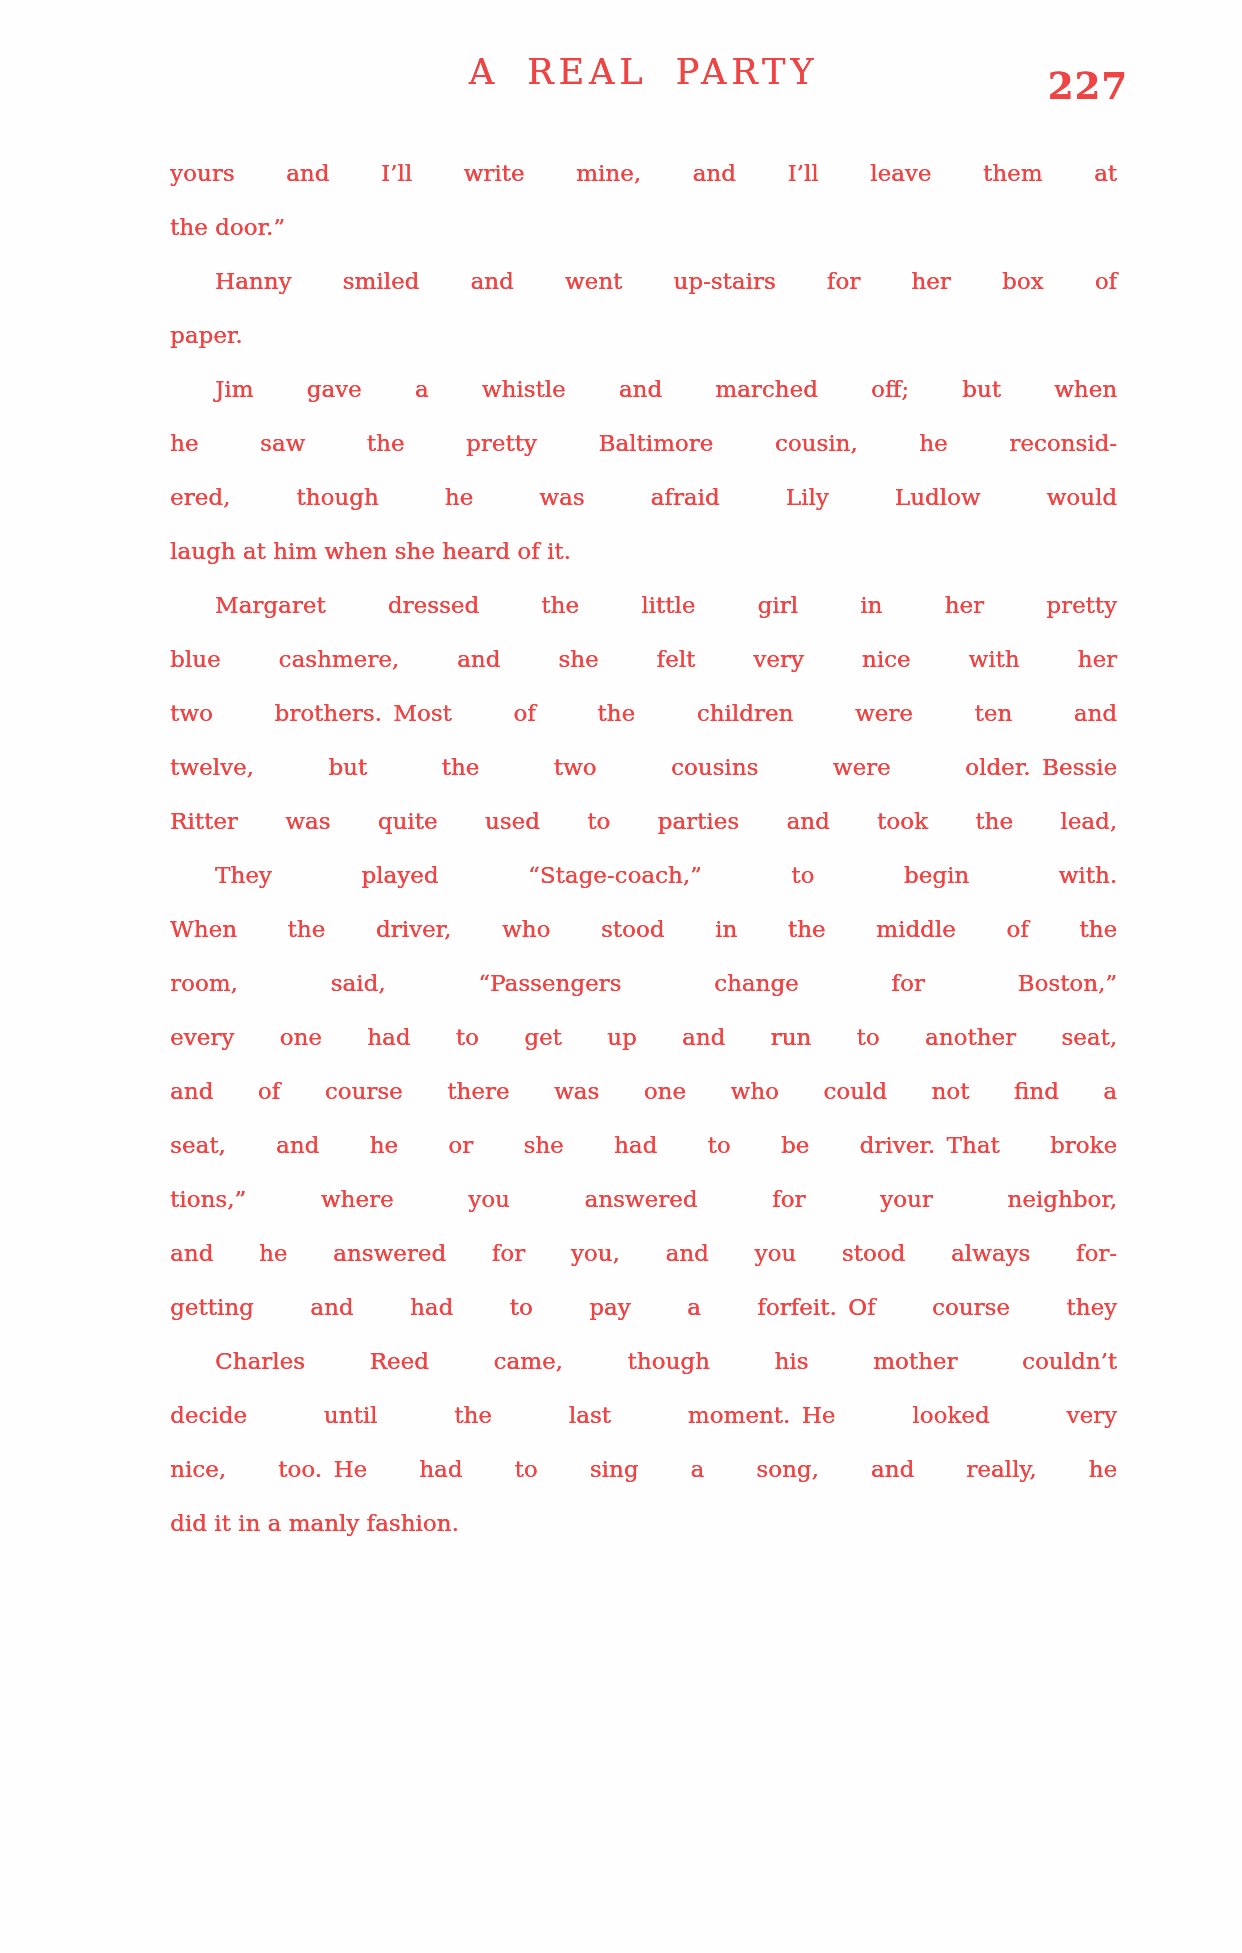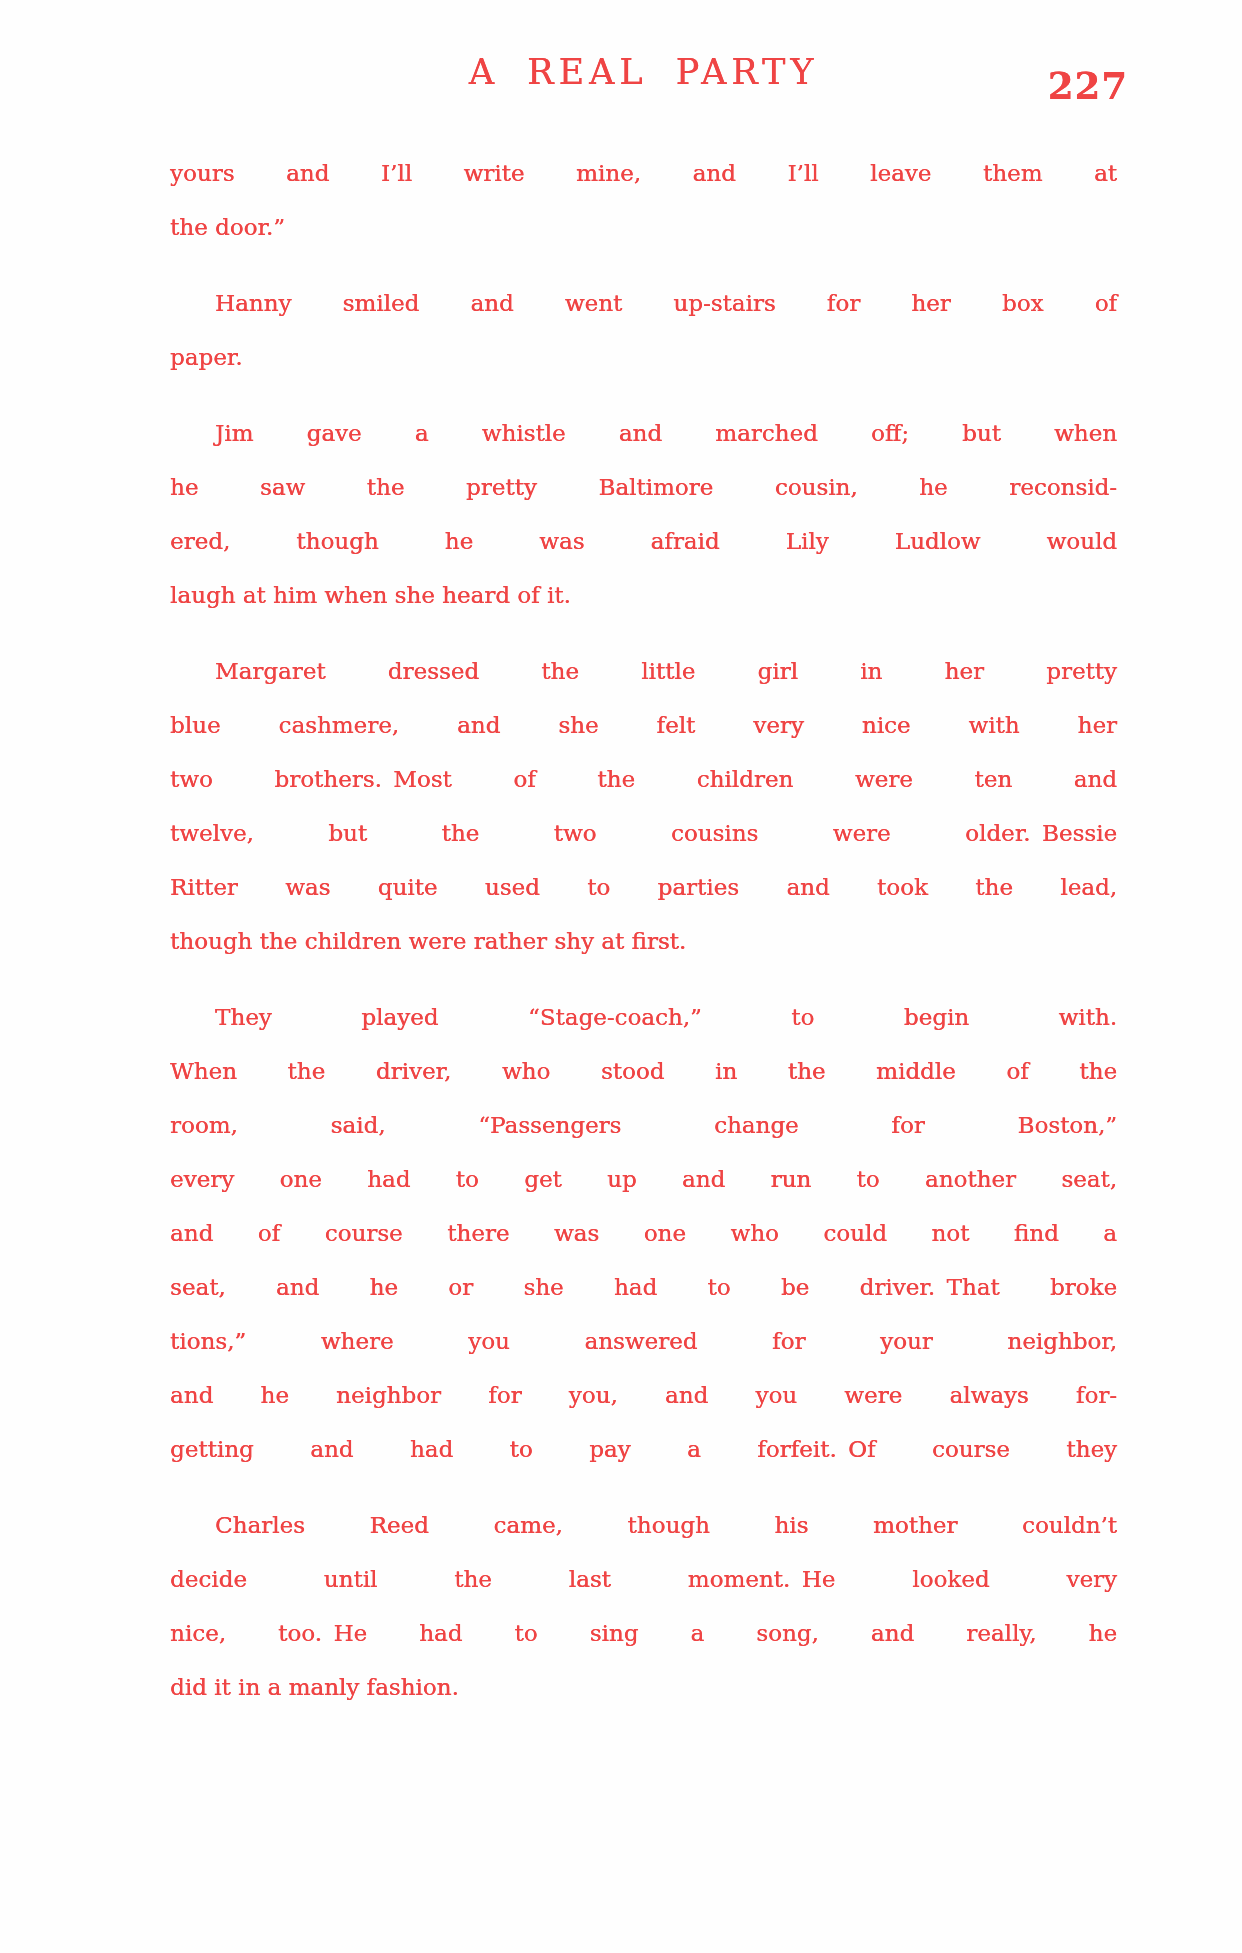--- a/index.html
+++ b/index.html
@@ -54,21 +54,20 @@
     line-height: 54px;
     text-align: justify;
     text-align-last: justify;
     white-space: normal;
   }
   .line.end {
     text-align-last: left;
   }
   .line.indent {
     text-indent: 45px;
-    margin-top: 22px;
   }
 </style>
 </head>
 <body>
 
 <div class="page">
   <div class="running-head">A REAL PARTY</div>
   <div class="folio">227</div>
   <div class="page-text">
       <div class="line">yours and I’ll write mine, and I’ll leave them at</div>
@@ -77,28 +76,27 @@
       <div class="line end">paper.</div>
       <div class="line indent">Jim gave a whistle and marched off; but when</div>
       <div class="line">he saw the pretty Baltimore cousin, he reconsid-</div>
       <div class="line">ered, though he was afraid Lily Ludlow would</div>
       <div class="line end">laugh at him when she heard of it.</div>
       <div class="line indent">Margaret dressed the little girl in her pretty</div>
       <div class="line">blue cashmere, and she felt very nice with her</div>
       <div class="line">two brothers. Most of the children were ten and</div>
       <div class="line">twelve, but the two cousins were older. Bessie</div>
       <div class="line">Ritter was quite used to parties and took the lead,</div>
-      <div class="line end">though the children were rather shy at first.</div>
       <div class="line indent">They played “Stage-coach,” to begin with.</div>
       <div class="line">When the driver, who stood in the middle of the</div>
       <div class="line">room, said, “Passengers change for Boston,”</div>
       <div class="line">every one had to get up and run to another seat,</div>
       <div class="line">and of course there was one who could not find a</div>
       <div class="line">seat, and he or she had to be driver. That broke</div>
       <div class="line">tions,” where you answered for your neighbor,</div>
-      <div class="line">and he neighbor for you, and you were always for-</div>
+      <div class="line">and he answered for you, and you stood always for-</div>
       <div class="line">getting and had to pay a forfeit. Of course they</div>
       <div class="line indent">Charles Reed came, though his mother couldn’t</div>
       <div class="line">decide until the last moment. He looked very</div>
       <div class="line">nice, too. He had to sing a song, and really, he</div>
       <div class="line end">did it in a manly fashion.</div>
     </div>
 </div>
 
 </body></html>

